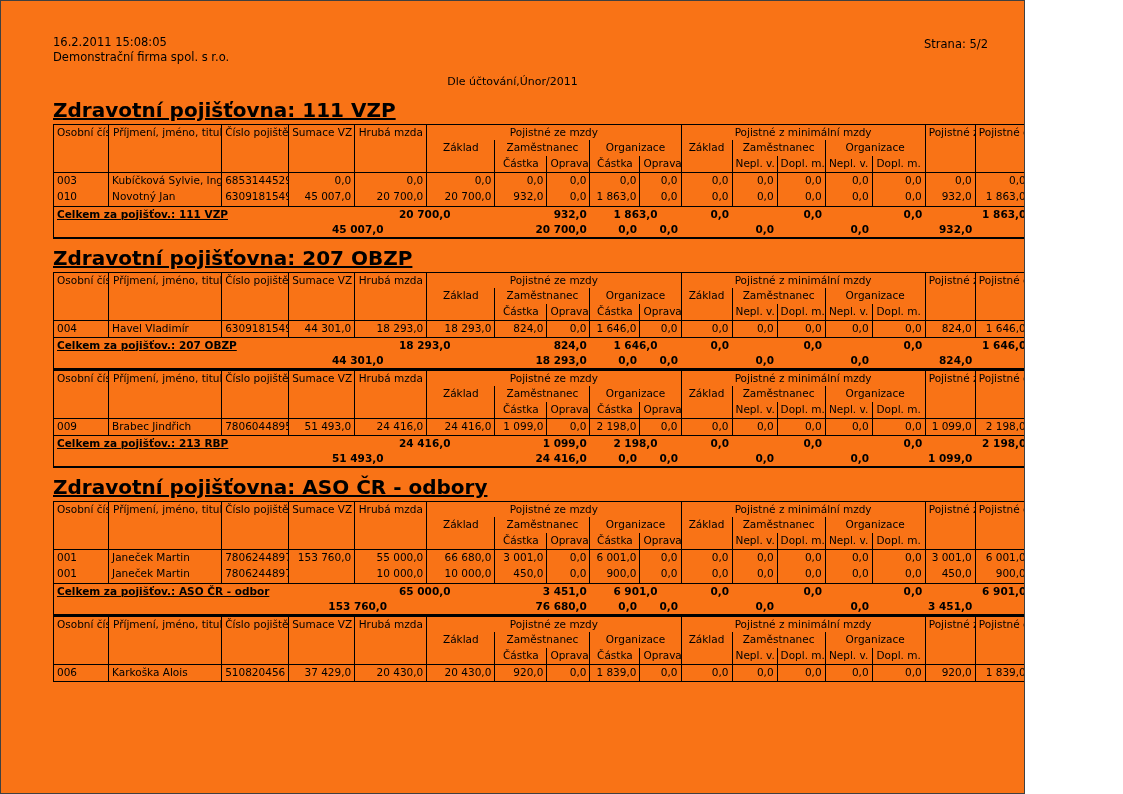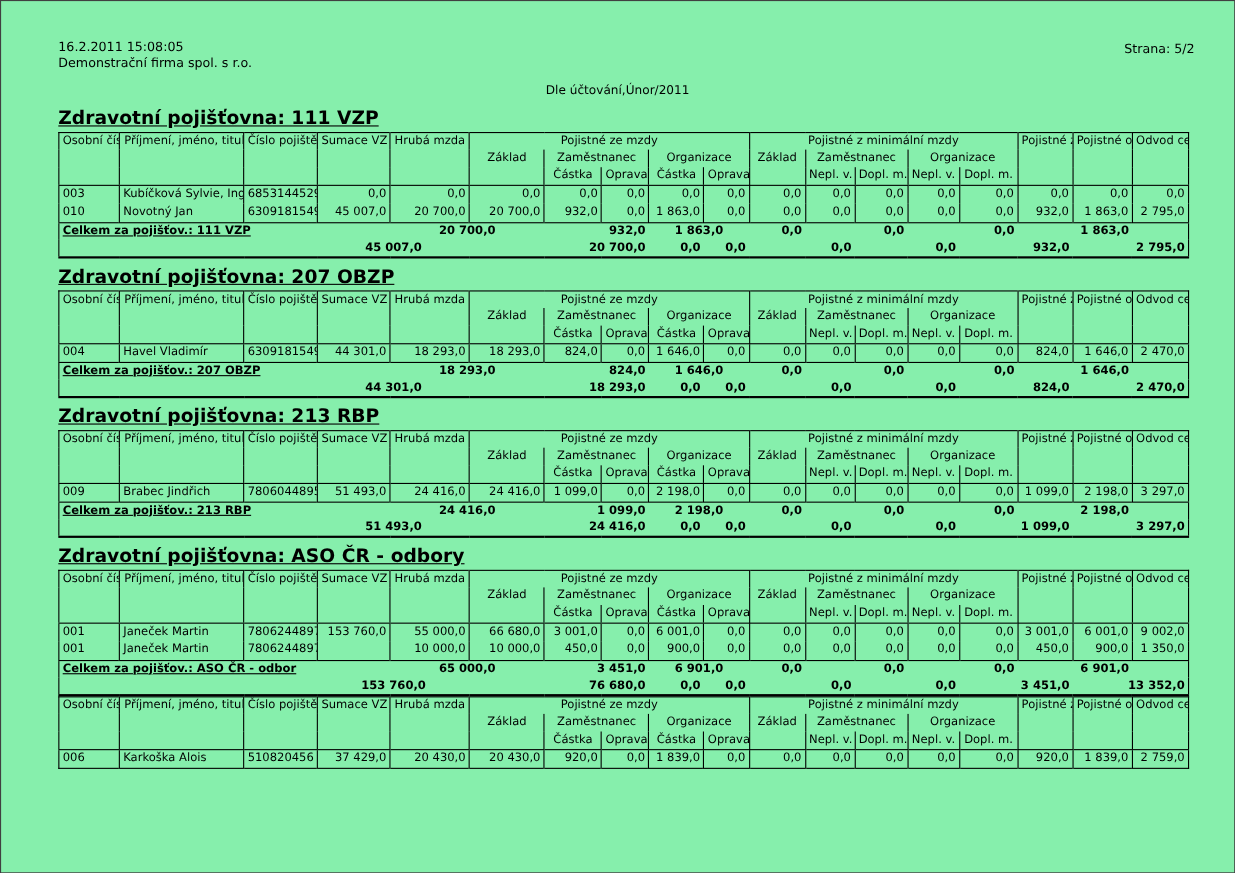--- a/index.html
+++ b/index.html
@@ -1,28 +1,28 @@
 <!DOCTYPE html>
 <html><head>
 <meta charset="utf-8">
 <style>
   html,body{margin:0;padding:0;background:#fff;}
   .page{
-    position:relative;width:1123px;height:794px;box-sizing:border-box;
-    border:1px solid #404040;background:#86efac;color:#000;
+    position:relative;width:1025px;height:794px;box-sizing:border-box;
+    border:1px solid #404040;background:#f97316;color:#000;
     font-family:"DejaVu Sans","Liberation Sans",sans-serif;overflow:hidden;
   }
   .rep-header{position:relative;height:56px;margin-top:34px;}
   .meta-left{position:absolute;left:52px;top:0;font-size:11.5px;line-height:15px;}
   .rep-title{position:absolute;left:0;right:0;top:4px;text-align:center;font-size:21px;font-weight:bold;}
   .rep-subtitle{position:absolute;left:0;right:0;top:40px;text-align:center;font-size:11px;}
   .page-label{position:absolute;right:36px;top:2px;font-size:11.5px;}
 
   .section{margin-left:52px;}
-  .sec-heading{font-size:17px;font-weight:bold;text-decoration:underline;margin:7px 0 2px 0;}
+  .sec-heading{font-size:20px;font-weight:bold;text-decoration:underline;margin:7px 0 2px 0;}
 
   table.rep{border-collapse:collapse;table-layout:fixed;width:1028px;border:1px solid #000;}
   table.rep td{overflow:hidden;white-space:nowrap;padding:0 3px;font-size:10.5px;vertical-align:top;line-height:15px;}
   .bl{border-left:1px solid #000;}
   .hb{border-bottom:1px solid #000;}
   .hc{text-align:center;padding:0 1px;}
   .hc.left{text-align:left;padding-left:4px;}
   tr.hr1{height:15px;} tr.hr2{height:16px;} tr.hr3{height:16px;}
   tr.data{height:17px;}
   .c-id{text-align:left;padding-left:4px;}
@@ -271,21 +271,20 @@
               <td colspan="2" class="ar">0,0</td>
               <td colspan="2" class="ar">0,0</td>
               <td colspan="2" class="ar">824,0</td>
               <td colspan="2" class="ar">2 470,0</td>
             </tr>
           </tbody>
     </table>
   </div>
 
   <div class="section">
-    <div class="sec-heading">Zdravotní pojišťovna: 213 RBP</div>
     <table class="rep">
       <colgroup>
         <col style="width:55px">
             <col style="width:113px">
             <col style="width:67px">
         <col style="width:66px">
             <col style="width:72px">
             <col style="width:68px">
         <col style="width:52px">
             <col style="width:43px">

